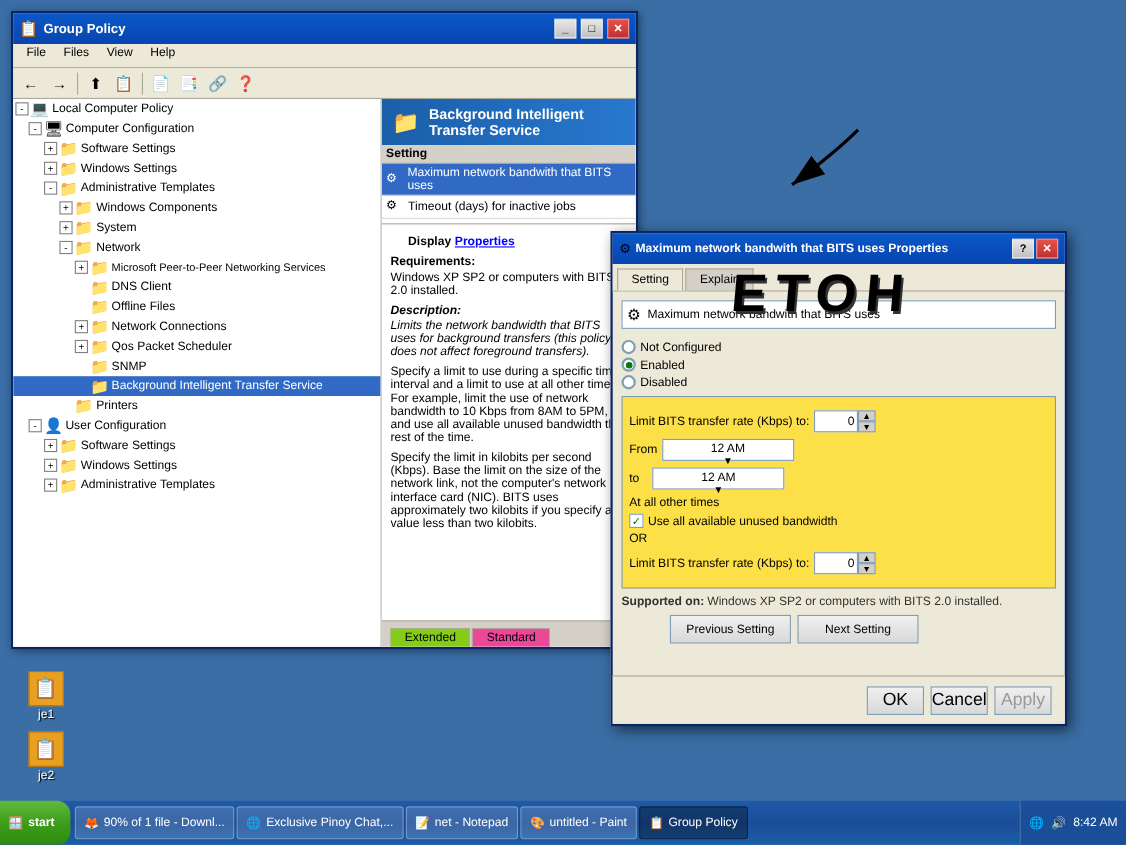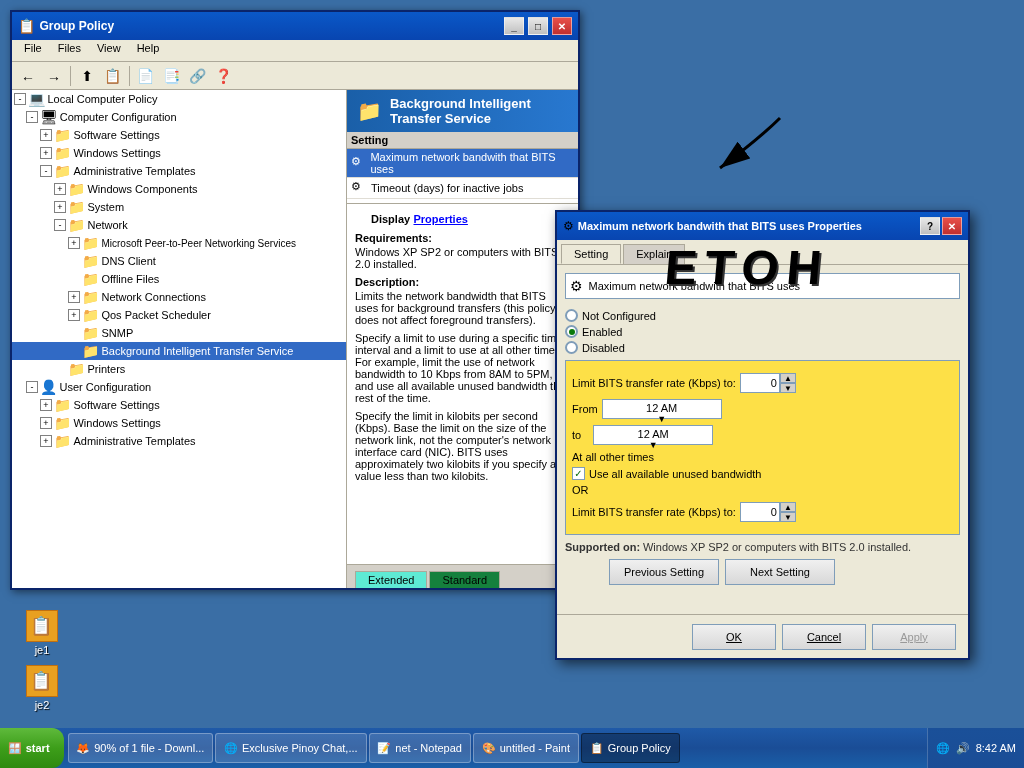--- a/index.html
+++ b/index.html
@@ -118,24 +118,24 @@
     .setting-row-icon { width: 16px; height: 16px; margin-right: 4px; font-size: 11px; }
     .desc-title { font-weight: bold; font-size: 12px; margin-bottom: 4px; padding-left: 16px; }
     .desc-link { color: #0000ff; text-decoration: underline; cursor: pointer; }
 
     
     .bottom-tabs {
       height: 24px; background: #d4d0c8; display: flex; align-items: flex-end;
       border-top: 1px solid #aca899; padding: 0 8px;
     }
     .tab {
-      padding: 2px 12px; background: #5eead4; border: 1px solid #aca899;
+      padding: 2px 12px; background: #84cc16; border: 1px solid #aca899;
       border-bottom: none; cursor: pointer; margin-right: 2px; font-size: 11px;
     }
-    .tab.active { background: #15803d; }
+    .tab.active { background: #ec4899; }
 
     
     .properties-dialog {
       position: absolute; top: 210px; left: 555px; width: 415px; height: 450px;
       border: 2px solid #0a246a; background: #ece9d8;
       box-shadow: 4px 4px 12px rgba(0,0,0,0.6); z-index: 100;
     }
     .props-titlebar {
       height: 28px; background: linear-gradient(to bottom, #0a58c8 0%, #0845b0 100%);
       display: flex; align-items: center; padding: 0 6px; gap: 4px;
@@ -175,23 +175,23 @@
     .checkbox.checked::after { content: '✓'; font-size: 10px; color: #0a6b0a; }
 
     .supported-text { font-size: 10px; color: #333; margin: 6px 0; }
 
     .props-footer {
       position: absolute; bottom: 0; left: 0; right: 0; height: 44px;
       background: #ece9d8; border-top: 1px solid #aca899;
       display: flex; align-items: center; justify-content: flex-end; gap: 6px; padding: 0 12px;
     }
     .dialog-btn {
-      width: 84px; height: 26px; border: 1px solid #7f9db9;
+      width: 52px; height: 26px; border: 1px solid #7f9db9;
       background: linear-gradient(to bottom, #f0f0f0 0%, #d8d8d8 100%);
-      cursor: pointer; font-size: 11px; display: flex; align-items: center; justify-content: center; text-decoration: underline;
+      cursor: pointer; font-size: 16px; display: flex; align-items: center; justify-content: center;
     }
     .dialog-btn.disabled { color: #999; cursor: default; }
 
     .nav-btn-row {
       display: flex; gap: 6px; margin-bottom: 6px; padding-left: 44px;
     }
     .nav-btn {
       width: 110px; height: 26px; border: 1px solid #7f9db9;
       background: linear-gradient(to bottom, #f0f0f0 0%, #d8d8d8 100%);
       cursor: pointer; font-size: 11px; display: flex; align-items: center; justify-content: center;
@@ -387,21 +387,21 @@
         <div style="border-top: 1px solid #aca899; padding: 8px; margin-top: 4px;">
           <div class="desc-title">
             <span>Display</span>
             <span> </span>
             <span class="desc-link">Properties</span>
           </div>
           <div style="margin-top:6px;">
             <strong>Requirements:</strong>
             <div style="margin-top:2px;">Windows XP SP2 or computers with BITS 2.0 installed.</div>
           </div>
-          <div style="margin-top:6px;">
+          <div style="margin-top:6px;font-style:italic;">
             <strong>Description:</strong>
             <div style="margin-top:2px;">Limits the network bandwidth that BITS uses for background transfers (this policy does not affect foreground transfers).</div>
           </div>
           <div style="margin-top:6px;">
             <span>Specify a limit to use during a specific time interval and a limit to use at all other times. For example, limit the use of network bandwidth to 10 Kbps from 8AM to 5PM, and use all available unused bandwidth the rest of the time.</span>
           </div>
           <div style="margin-top:6px;">
             <span>Specify the limit in kilobits per second (Kbps). Base the limit on the size of the network link, not the computer's network interface card (NIC). BITS uses approximately two kilobits if you specify a value less than two kilobits.</span>
           </div>
         </div>

